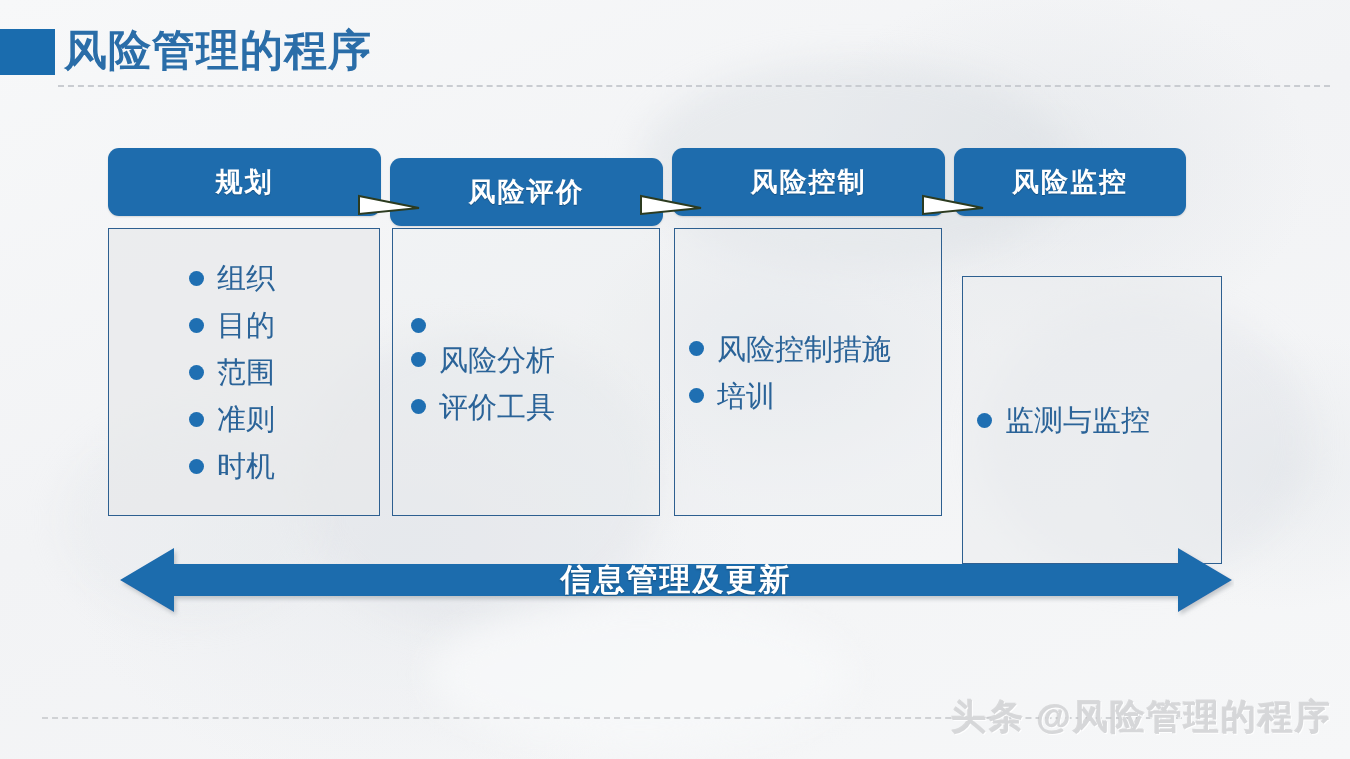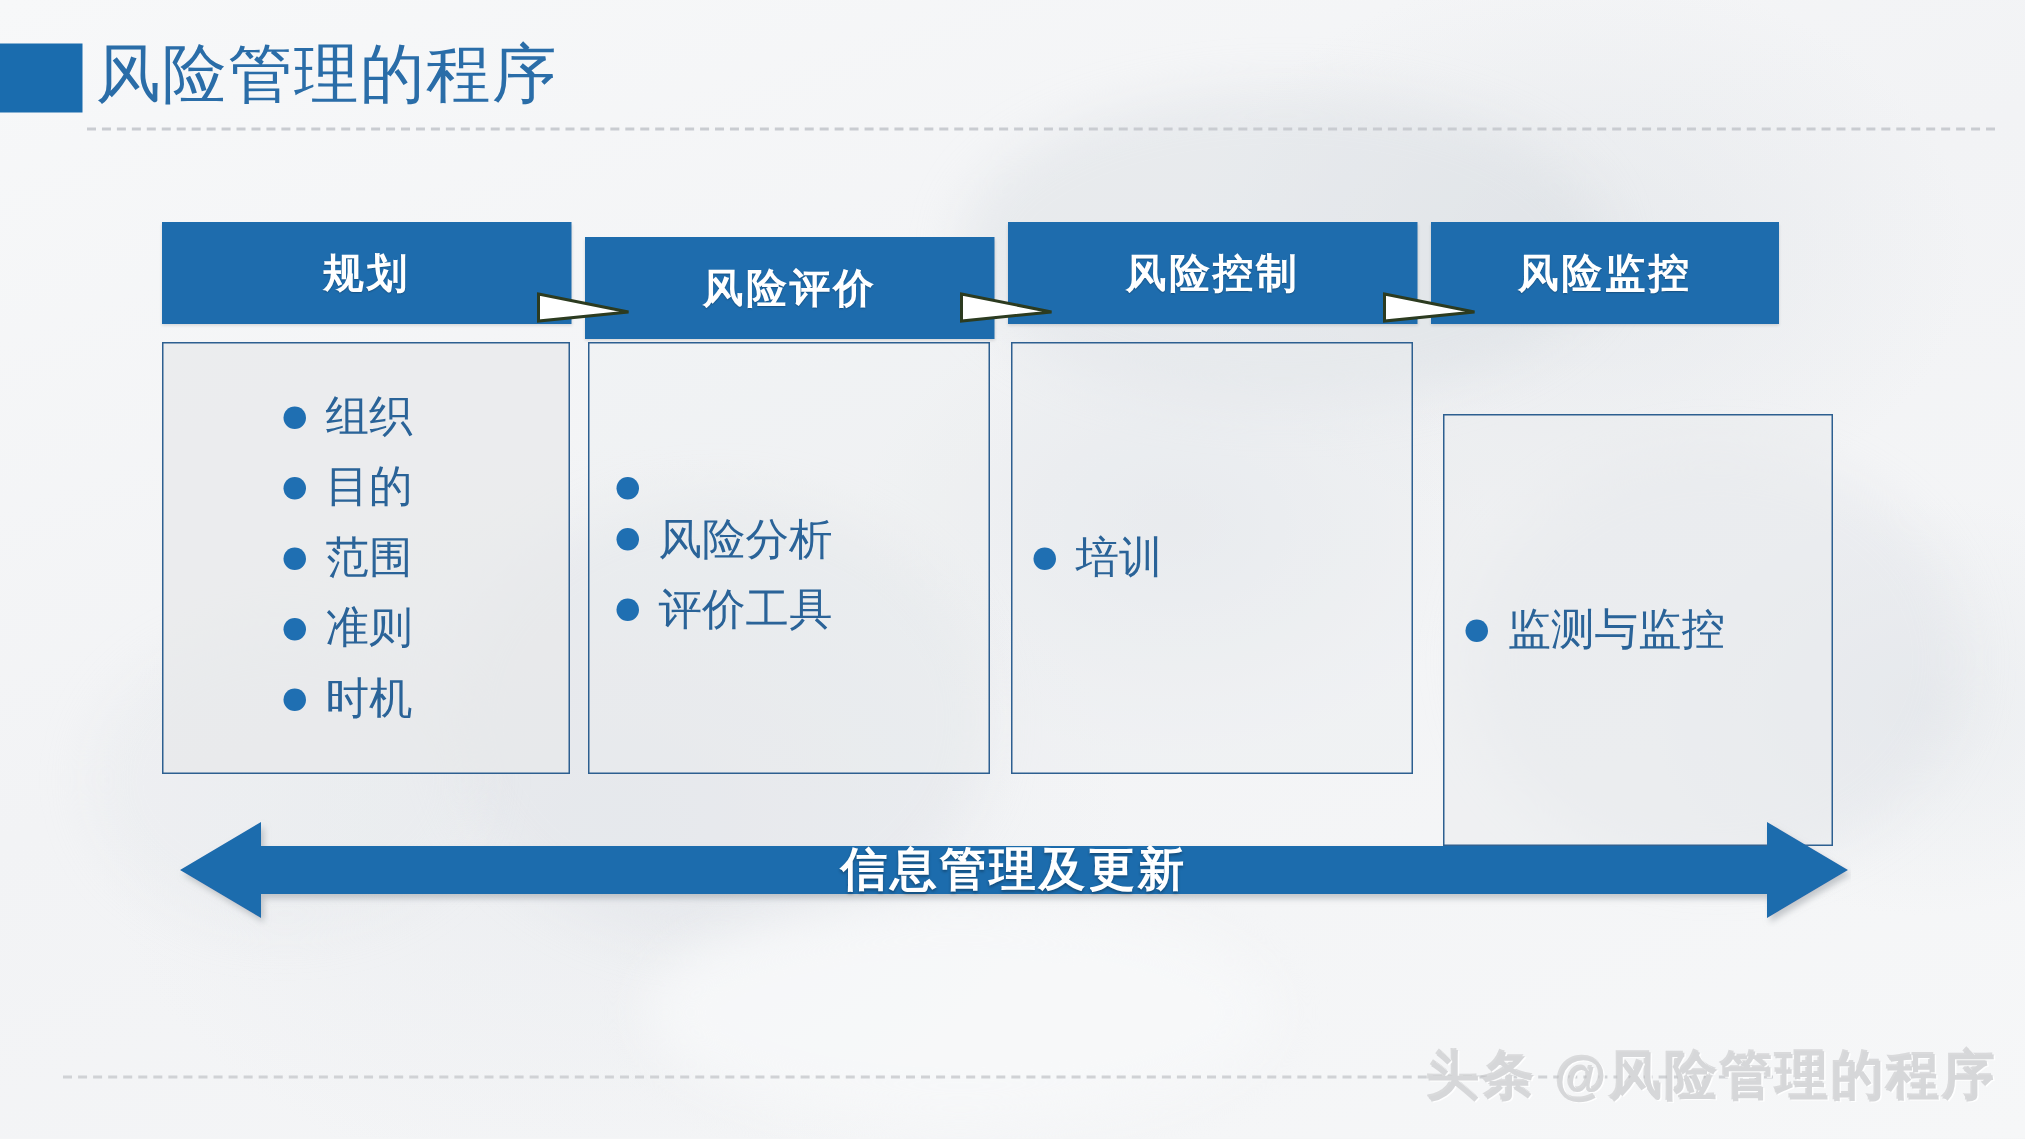--- a/index.html
+++ b/index.html
@@ -41,40 +41,40 @@
   #title-accent {
     position: absolute;
     left: 0; top: 29px;
     width: 55px; height: 46px;
     background: #1a6cae;
   }
   #page-title {
     position: absolute;
     left: 64px; top: 21px;
     font-size: 43px;
-    font-weight: normal;
+    font-weight: bold;
     color: #2a6da8;
     letter-spacing: 1px;
     line-height: 58px;
     white-space: nowrap;
   }
   #title-rule {
     position: absolute;
     left: 58px; top: 85px;
     width: 1272px; height: 0;
     border-top: 2px dashed #c9ccd1;
   }
 
   
   .chip {
     position: absolute;
     top: 148px;
     height: 68px;
     background: #1e6cad;
-    border-radius: 0;
+    border-radius: 11px;
     display: flex;
     align-items: center;
     justify-content: center;
     box-shadow: 0 1px 2px rgba(0,0,0,.13);
   }
   .chip-label {
     color: #ffffff;
     font-size: 27px;
     font-weight: bold;
     letter-spacing: 2px;
@@ -241,20 +241,24 @@
       </div>
       <div class="bullet-row">
         <span class="dot"></span>
         <span class="bullet-text">评价工具</span>
       </div>
     </div>
   </div>
 
   <div class="cbox translucent2" style="left:674px; width:268px;">
     <div class="bullet-list" style="padding-left:14px;">
+      <div class="bullet-row">
+        <span class="dot"></span>
+        <span class="bullet-text">风险控制措施</span>
+      </div>
       <div class="bullet-row">
         <span class="dot"></span>
         <span class="bullet-text">培训</span>
       </div>
     </div>
   </div>
 
   <div class="cbox translucent3" style="left:962px; width:260px;">
     <div class="bullet-list" style="padding-left:14px;">
       <div class="bullet-row">

